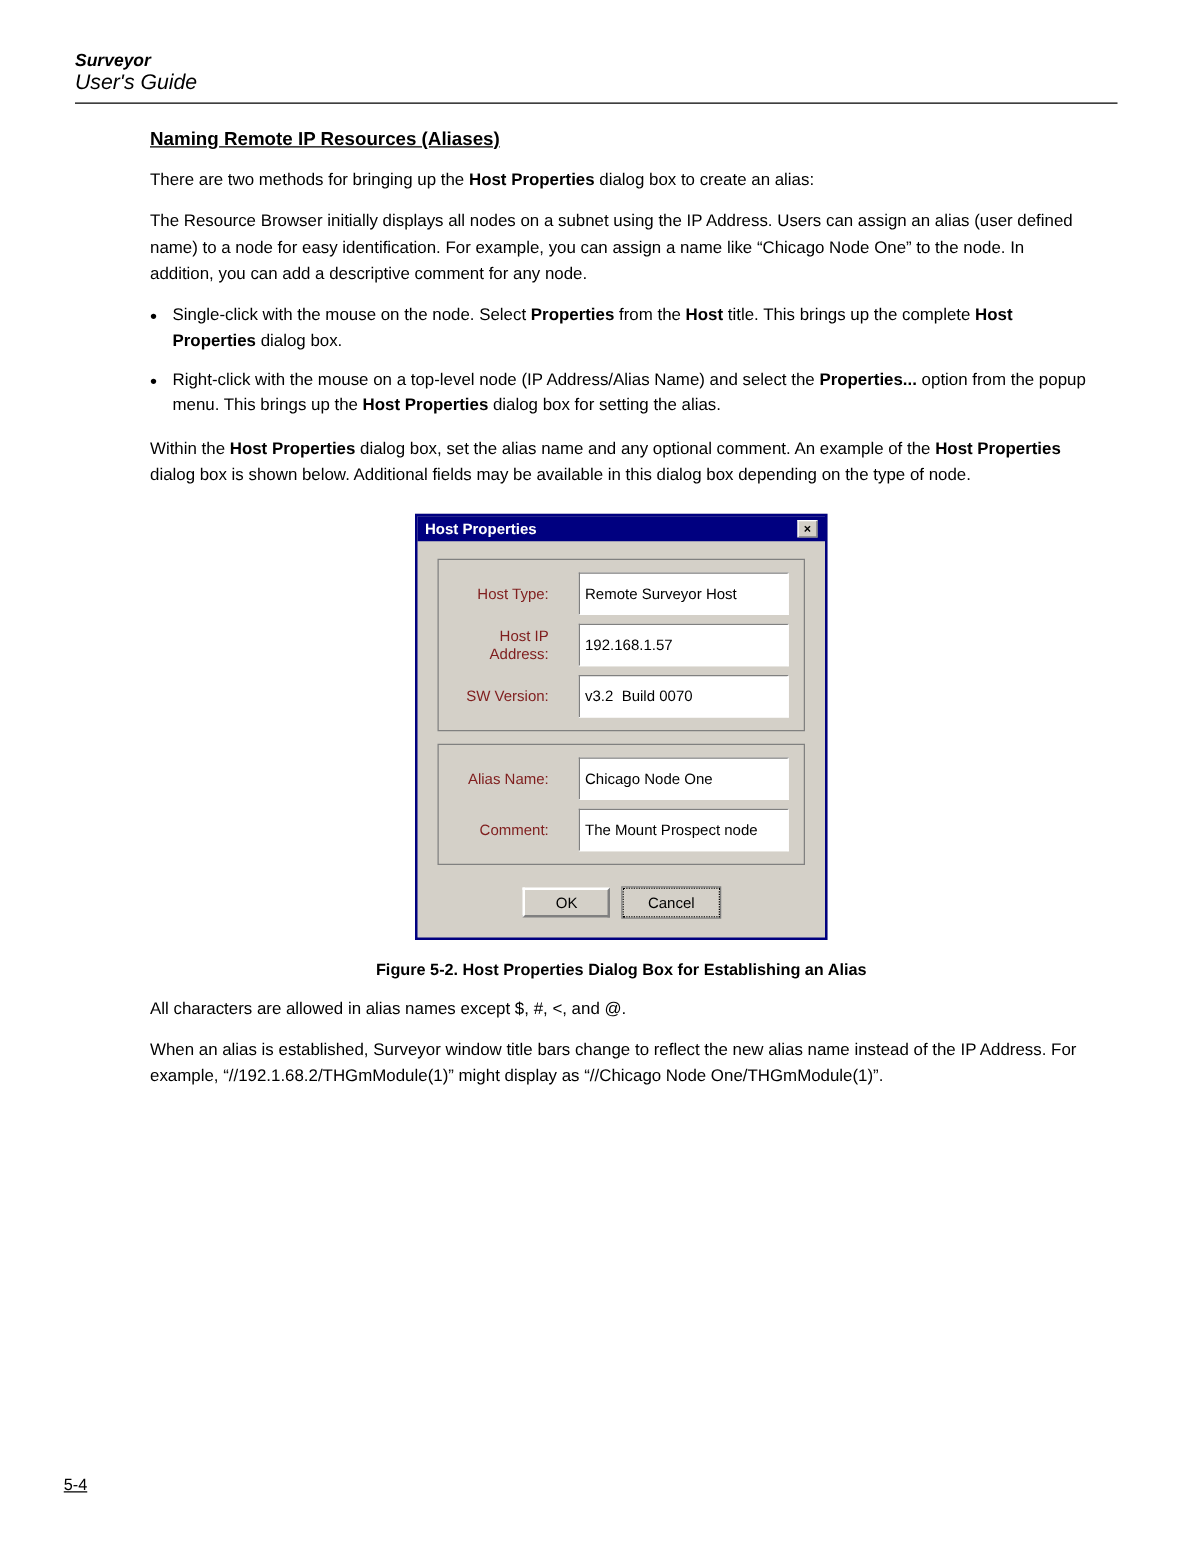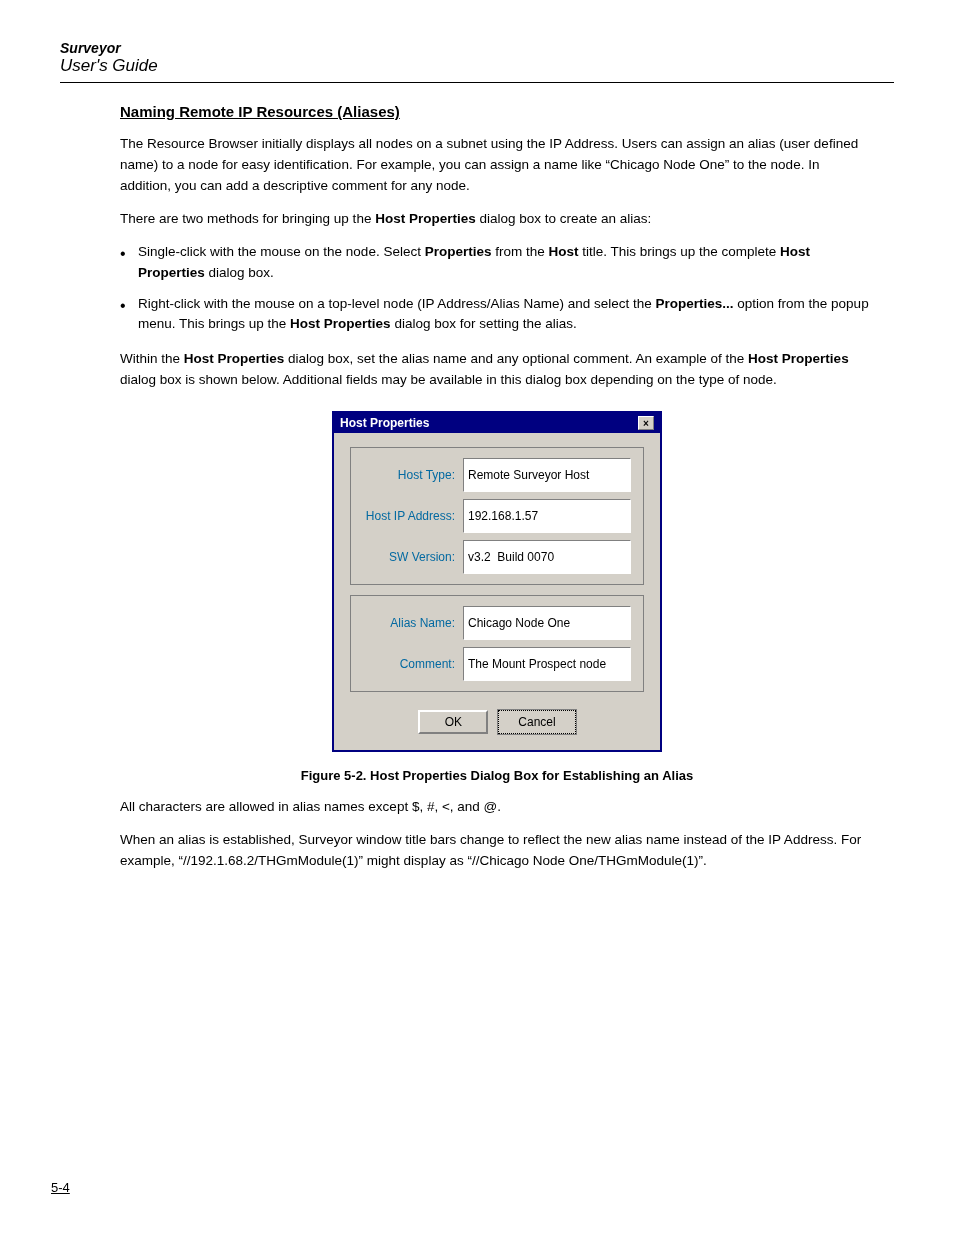--- a/index.html
+++ b/index.html
@@ -137,23 +137,23 @@
       margin-bottom: 7px;
     }
 
     .dialog-row:last-child {
       margin-bottom: 0;
     }
 
     .dialog-label {
       width: 100px;
       font-size: 12px;
-      color: #0369a1;
+      color: #7f1d1d;
       text-align: right;
-      padding-right: 8px;
+      padding-right: 24px;
     }
 
     .dialog-field {
       flex: 1;
       background: #ffffff;
       border: 1px solid;
       border-color: #808080 #ffffff #ffffff #808080;
       padding: 1px 4px;
       font-size: 12px;
       font-family: "MS Sans Serif", Arial, sans-serif;
@@ -213,25 +213,25 @@
 
   <div class="header-section">
     <div class="header-title">Surveyor</div>
     <div class="header-subtitle">User's Guide</div>
   </div>
 
   <div class="content-area">
 
     <div class="section-heading">Naming Remote IP Resources (Aliases)</div>
 
-    <p class="body-text">The Resource Browser initially displays all nodes on a subnet using the IP Address. Users can assign an alias (user defined name) to a node for easy identification. For example, you can assign a name like “Chicago Node One” to the node. In addition, you can add a descriptive comment for any node.</p>
-
     <p class="body-text">
       <span>There are two methods for bringing up the </span><span class="bold">Host Properties</span><span> dialog box to create an alias:</span>
     </p>
+
+    <p class="body-text">The Resource Browser initially displays all nodes on a subnet using the IP Address. Users can assign an alias (user defined name) to a node for easy identification. For example, you can assign a name like “Chicago Node One” to the node. In addition, you can add a descriptive comment for any node.</p>
 
     <ul class="bullet-list">
       <li class="bullet-item">
         <span class="bullet-dot">•</span>
         <span class="bullet-content">
           <span>Single-click with the mouse on the node. Select </span><span class="bold">Properties</span><span> from the </span><span class="bold">Host</span><span> title. This brings up the complete </span><span class="bold">Host Properties</span><span> dialog box.</span>
         </span>
       </li>
       <li class="bullet-item">
         <span class="bullet-dot">•</span>

